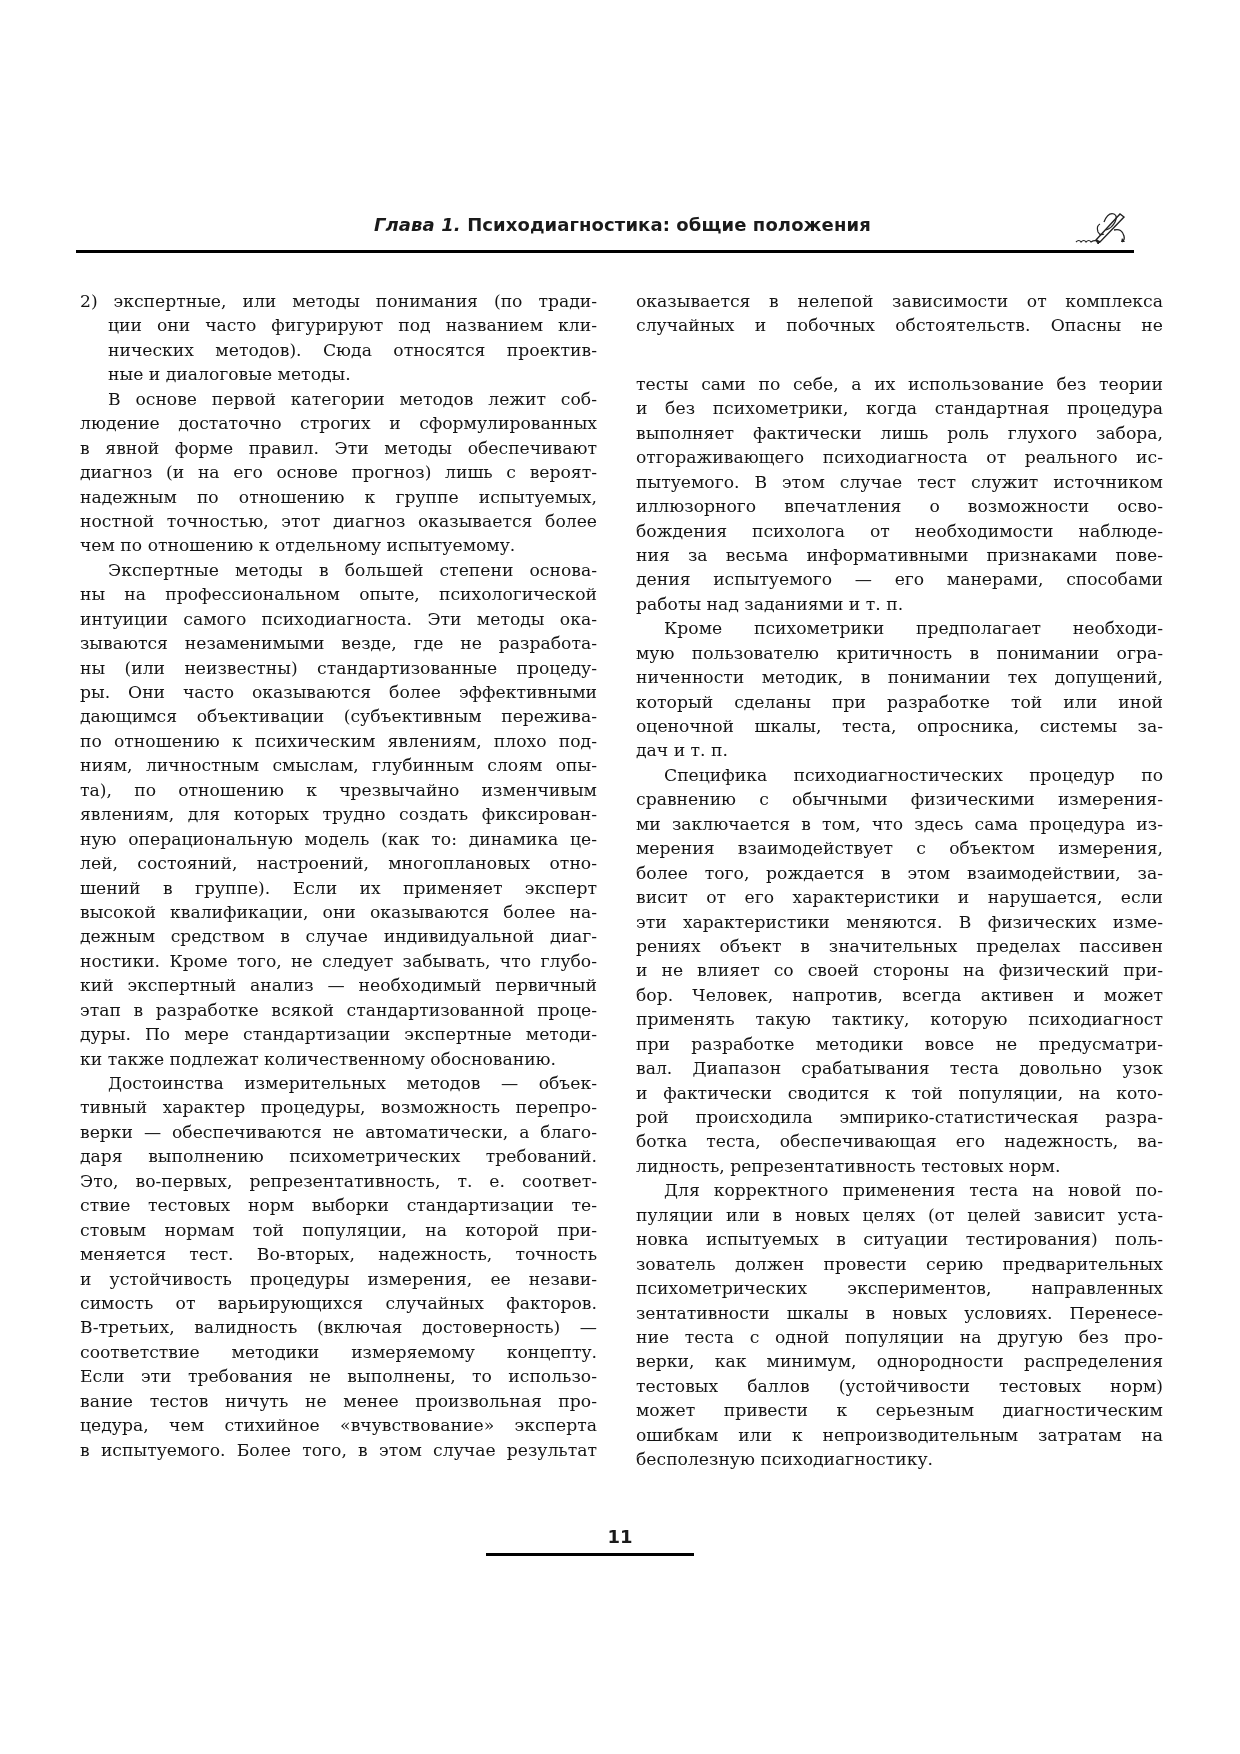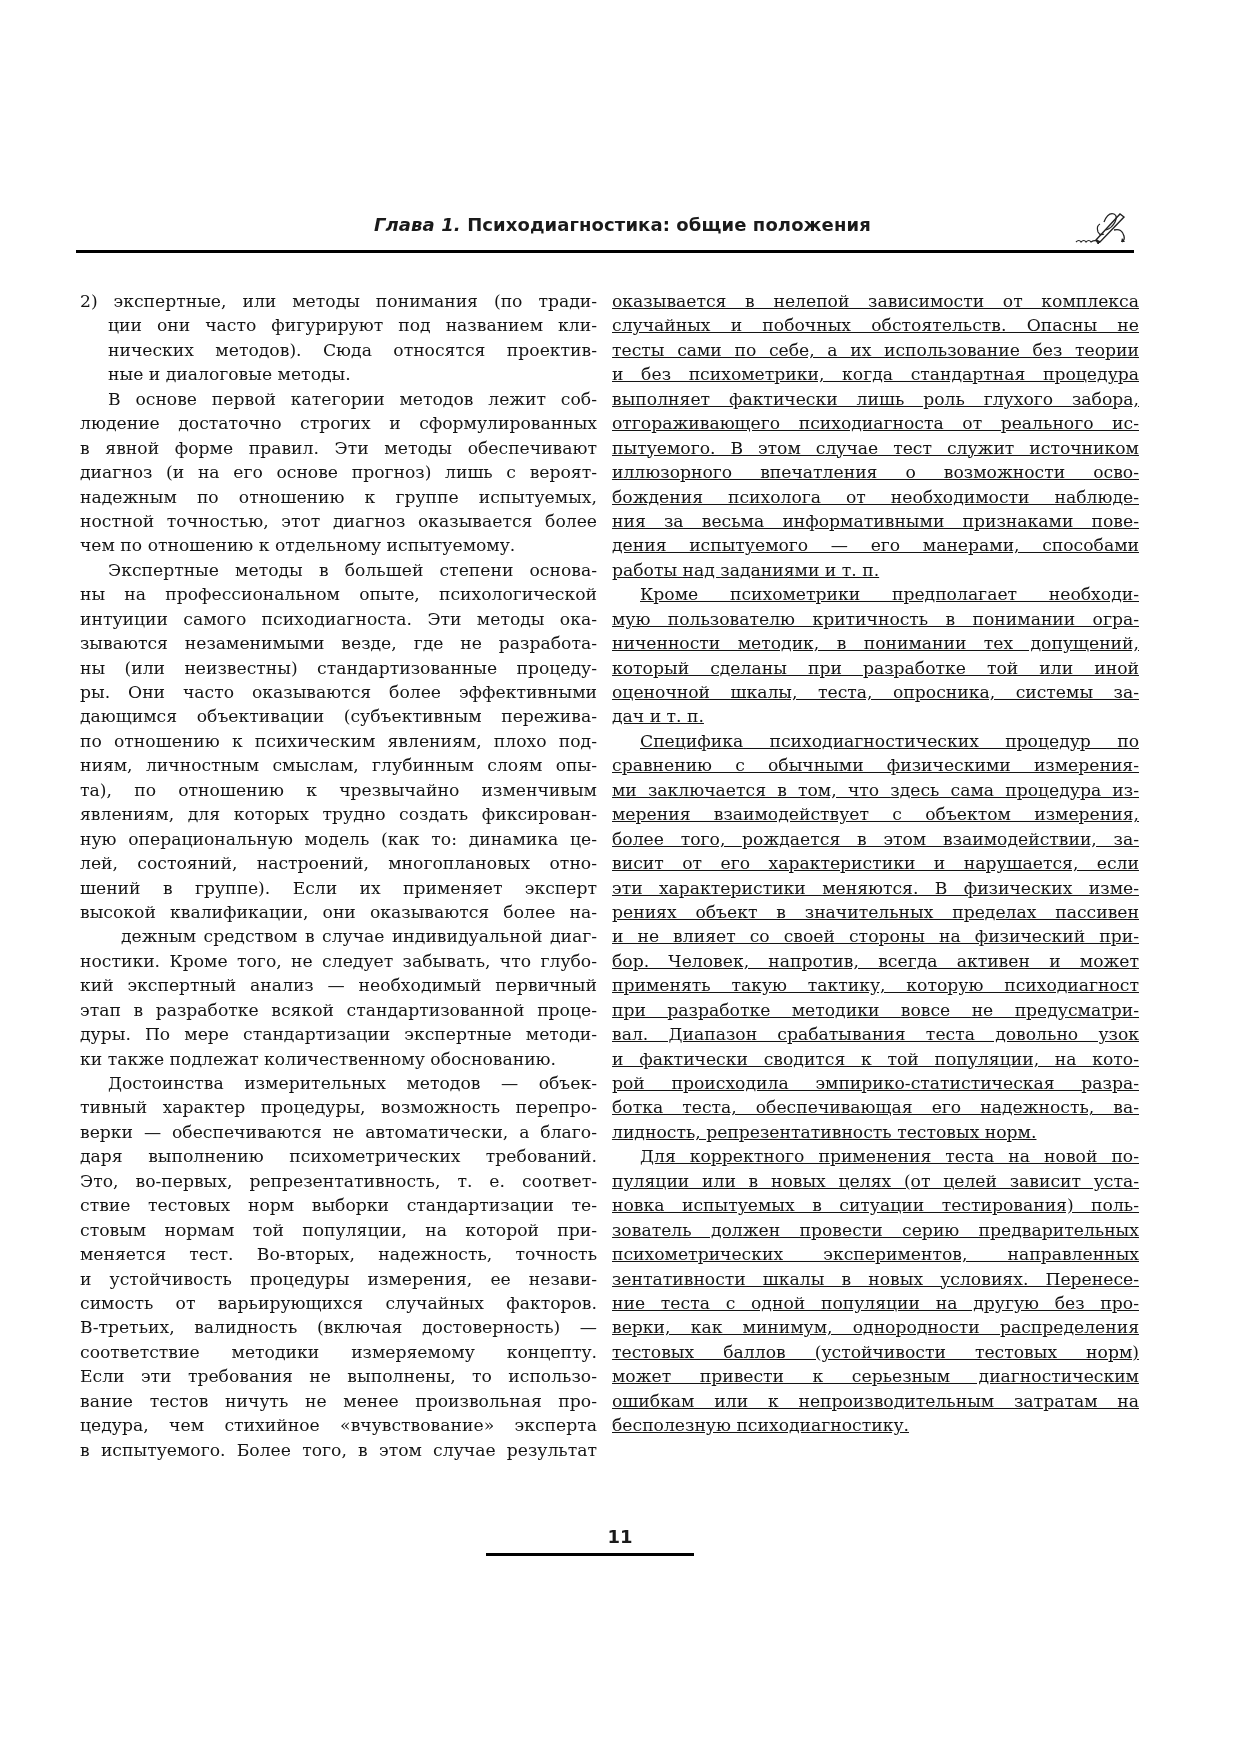--- a/index.html
+++ b/index.html
@@ -14,21 +14,21 @@
     letter-spacing: 0.1px;
   }
   .header-title .ch { font-style: italic; }
   .pen-icon { position: absolute; right: 4px; top: 0px; width: 56px; height: 40px; }
   .col {
     position: absolute; top: 289px;
     font-family: "DejaVu Serif", serif; font-size: 17.2px; line-height: 24.45px;
     text-align: justify; text-align-last: justify; color: #141414;
   }
   .col-left { left: 80px; width: 517px; }
-  .col-right { left: 612px; width: 527px; text-decoration: underline; }
+  .col-right { left: 636px; width: 527px; }
   .ln { display: block; white-space: nowrap; overflow: visible; text-align-last: justify; }
   .ln.last { text-align-last: left; }
   .ln.ind { padding-left: 28px; }
   .ln.hang { padding-left: 28px; }
   .col .ln { height: 24.45px; }
   .footer-num {
     position: absolute; left: 0; width: 1240px; top: 1526px; text-align: center;
     font-family: "DejaVu Sans", sans-serif; font-weight: bold; font-size: 18px; color: #1a1a1a;
   }
   .footer-rule { position: absolute; left: 486px; top: 1553px; width: 208px; height: 0; border-top: 3px solid #000; }
@@ -72,21 +72,21 @@
     <span class="ln" style="white-space: normal; overflow: hidden;">ры. Они часто оказываются более эффективными</span>
     <span class="ln" style="white-space: normal; overflow: hidden;">дающимся объективации (субъективным пережива-</span>
     <span class="ln" style="white-space: normal; overflow: hidden;">по отношению к психическим явлениям, плохо под-</span>
     <span class="ln" style="white-space: normal; overflow: hidden;">ниям, личностным смыслам, глубинным слоям опы-</span>
     <span class="ln" style="white-space: normal; overflow: hidden;">та), по отношению к чрезвычайно изменчивым</span>
     <span class="ln" style="white-space: normal; overflow: hidden;">явлениям, для которых трудно создать фиксирован-</span>
     <span class="ln" style="white-space: normal; overflow: hidden;">ную операциональную модель (как то: динамика це-</span>
     <span class="ln" style="white-space: normal; overflow: hidden;">лей, состояний, настроений, многоплановых отно-</span>
     <span class="ln" style="white-space: normal; overflow: hidden;">шений в группе). Если их применяет эксперт</span>
     <span class="ln" style="white-space: normal; overflow: hidden;">высокой квалификации, они оказываются более на-</span>
-    <span class="ln" style="white-space: normal; overflow: hidden; margin-left: 41px;">дежным средством в случае индивидуальной диаг-</span>
+    <span class="ln" style="white-space: normal; overflow: hidden;">дежным средством в случае индивидуальной диаг-</span>
     <span class="ln" style="white-space: normal; overflow: hidden;">ностики. Кроме того, не следует забывать, что глубо-</span>
     <span class="ln" style="white-space: normal; overflow: hidden;">кий экспертный анализ — необходимый первичный</span>
     <span class="ln" style="white-space: normal; overflow: hidden;">этап в разработке всякой стандартизованной проце-</span>
     <span class="ln" style="white-space: normal; overflow: hidden;">дуры. По мере стандартизации экспертные методи-</span>
     <span class="ln last" style="white-space: normal; overflow: hidden;">ки также подлежат количественному обоснованию.</span>
     <span class="ln ind" style="white-space: normal; overflow: hidden;">Достоинства измерительных методов — объек-</span>
     <span class="ln" style="white-space: normal; overflow: hidden;">тивный характер процедуры, возможность перепро-</span>
     <span class="ln" style="white-space: normal; overflow: hidden;">верки — обеспечиваются не автоматически, а благо-</span>
     <span class="ln" style="white-space: normal; overflow: hidden;">даря выполнению психометрических требований.</span>
     <span class="ln" style="white-space: normal; overflow: hidden;">Это, во-первых, репрезентативность, т. е. соответ-</span>
@@ -98,21 +98,21 @@
     <span class="ln" style="white-space: normal; overflow: hidden;">В-третьих, валидность (включая достоверность) —</span>
     <span class="ln" style="white-space: normal; overflow: hidden;">соответствие методики измеряемому концепту.</span>
     <span class="ln" style="white-space: normal; overflow: hidden;">Если эти требования не выполнены, то использо-</span>
     <span class="ln" style="white-space: normal; overflow: hidden;">вание тестов ничуть не менее произвольная про-</span>
     <span class="ln" style="white-space: normal; overflow: hidden;">цедура, чем стихийное «вчувствование» эксперта</span>
     <span class="ln" style="white-space: normal; overflow: hidden;">в испытуемого. Более того, в этом случае результат</span>
   </div>
 <div class="col col-right" id="col-right">
     <span class="ln" style="white-space: normal; overflow: hidden;">оказывается в нелепой зависимости от комплекса</span>
     <span class="ln" style="white-space: normal; overflow: hidden;">случайных и побочных обстоятельств. Опасны не</span>
-    <span class="ln" style="white-space: normal; overflow: hidden;">тесты сами по себе, а их использование без теории</span>
+    <span class="ln" style="white-space: normal; overflow: hidden; margin-top: 34px;">тесты сами по себе, а их использование без теории</span>
     <span class="ln" style="white-space: normal; overflow: hidden;">и без психометрики, когда стандартная процедура</span>
     <span class="ln" style="white-space: normal; overflow: hidden;">выполняет фактически лишь роль глухого забора,</span>
     <span class="ln" style="white-space: normal; overflow: hidden;">отгораживающего психодиагноста от реального ис-</span>
     <span class="ln" style="white-space: normal; overflow: hidden;">пытуемого. В этом случае тест служит источником</span>
     <span class="ln" style="white-space: normal; overflow: hidden;">иллюзорного впечатления о возможности осво-</span>
     <span class="ln" style="white-space: normal; overflow: hidden;">бождения психолога от необходимости наблюде-</span>
     <span class="ln" style="white-space: normal; overflow: hidden;">ния за весьма информативными признаками пове-</span>
     <span class="ln" style="white-space: normal; overflow: hidden;">дения испытуемого — его манерами, способами</span>
     <span class="ln last" style="white-space: normal; overflow: hidden;">работы над заданиями и т. п.</span>
     <span class="ln ind" style="white-space: normal; overflow: hidden;">Кроме психометрики предполагает необходи-</span>

